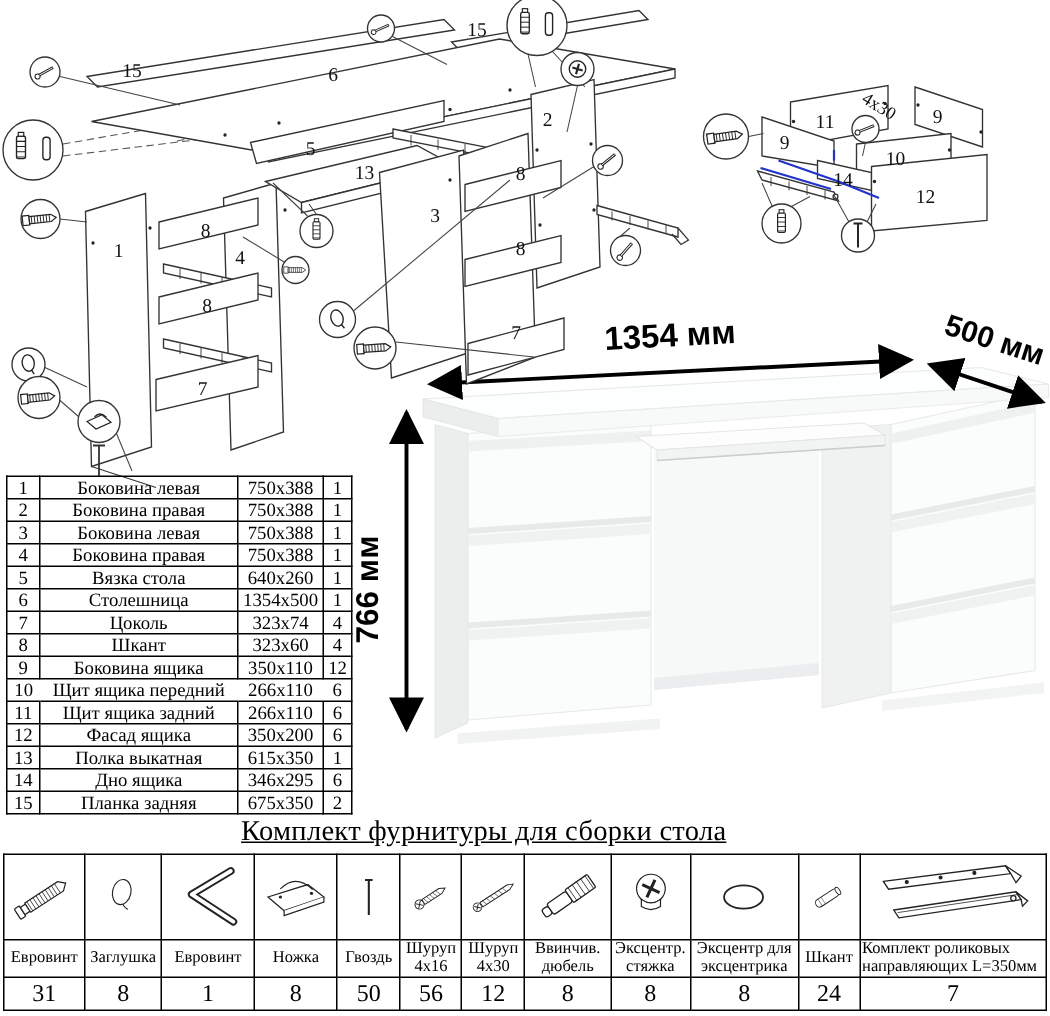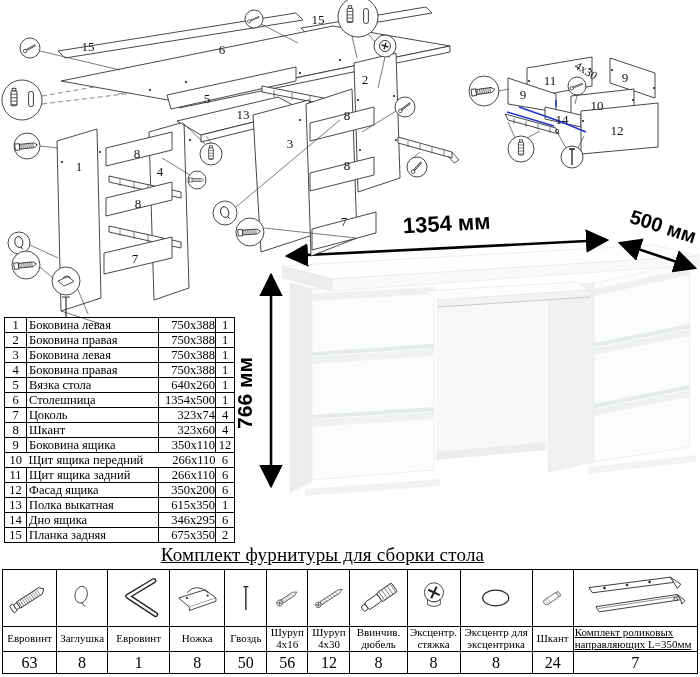--- a/index.html
+++ b/index.html
@@ -6,37 +6,37 @@
   .stage{position:relative;width:700px;height:677px;background:#fff;overflow:hidden;
          font-family:"Liberation Serif","DejaVu Serif",serif;color:#000;}
   svg.scene{position:absolute;left:0;top:0;}
   .dlabel{font-family:"Liberation Serif","DejaVu Serif",serif;font-size:13px;fill:#111;}
   .dnote{font-family:"Liberation Serif","DejaVu Serif",serif;font-size:12px;fill:#111;}
   .dim{font-family:"Liberation Sans","DejaVu Sans",sans-serif;font-weight:700;fill:#000;}
   .dim22{font-size:22px;} .dim20{font-size:20px;} .dim21{font-size:21px;}
 
   table.parts{position:absolute;left:4px;top:317px;width:230px;border-collapse:collapse;
               table-layout:fixed;font-size:12.5px;line-height:1;}
-  table.parts td{border:1px solid #000;height:14px;padding:0 2px;white-space:nowrap;overflow:hidden;}
+  table.parts td{border:1px solid #000;height:14px;padding:0 2px;white-space:nowrap;overflow:hidden;text-align:center;}
   table.parts td.c-num,table.parts td.c-qty{text-align:center;padding:0;}
-  table.parts td.c-size{text-align:right;padding:0;margin-top:39px;}
+  table.parts td.c-size{text-align:center;padding:0;margin-top:39px;}
   table.parts tr.merged td{border-left:none;border-right:none;}
   table.parts tr.merged td:first-child{border-left:1px solid #000;}
   table.parts tr.merged td:last-child{border-right:1px solid #000;}
 
   .hw-title{position:absolute;left:0;top:544px;width:645px;text-align:center;
             font-size:19px;letter-spacing:.2px;text-decoration:underline;}
 
   table.hw{position:absolute;left:2px;top:569px;width:696px;border-collapse:collapse;
            table-layout:fixed;text-align:center;}
   table.hw td{border:1px solid #000;padding:0;vertical-align:middle;overflow:hidden;}
   table.hw tr.icons td{height:56px;}
   table.hw tr.names td{height:24px;font-size:11px;line-height:1.05;padding:0 1px;}
   table.hw tr.qtys td{height:21px;font-size:16px;}
-  table.hw td.left{text-align:left;padding-left:3px;text-decoration:underline;}
+  table.hw td.left{text-align:left;padding-left:3px;}
   .hwicon{display:block;margin:1px auto;width:92%;height:52px;}
 </style>
 </head>
 <body>
 
 <div class="stage">
 
 <svg class="scene" width="700" height="677" viewBox="0 0 700 677">
   <defs>
     <marker id="arrA" viewBox="0 0 10 10" refX="9" refY="5" markerWidth="9" markerHeight="9" orient="auto-start-reverse">
@@ -531,21 +531,21 @@
     <td>Гвоздь</td>
     <td>Шуруп 4x16</td>
     <td>Шуруп 4x30</td>
     <td>Ввинчив. дюбель</td>
     <td>Эксцентр. стяжка</td>
     <td>Эксцентр для эксцентрика</td>
     <td>Шкант</td>
     <td class="left">Комплект роликовых направляющих L=350мм</td>
   </tr>
   <tr class="qtys">
-    <td>63</td>
+    <td>31</td>
     <td>8</td>
     <td>1</td>
     <td>8</td>
     <td>50</td>
     <td>56</td>
     <td>12</td>
     <td>8</td>
     <td>8</td>
     <td>8</td>
     <td>24</td>

